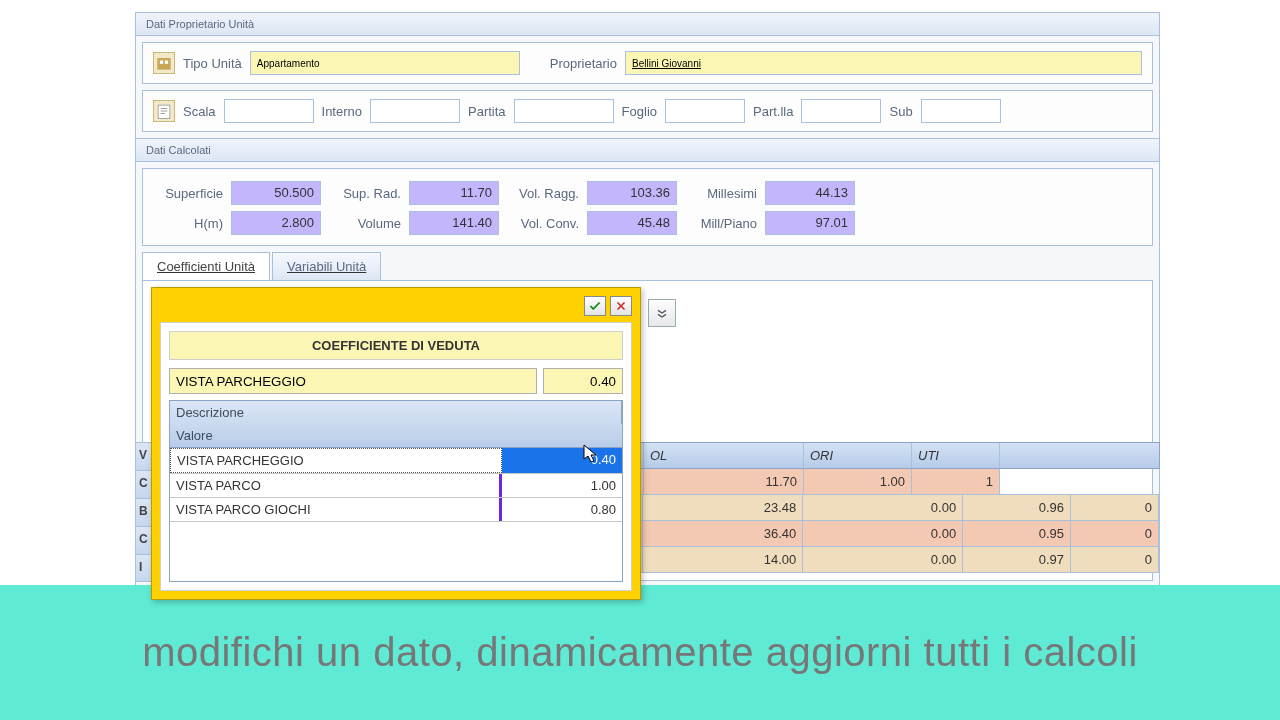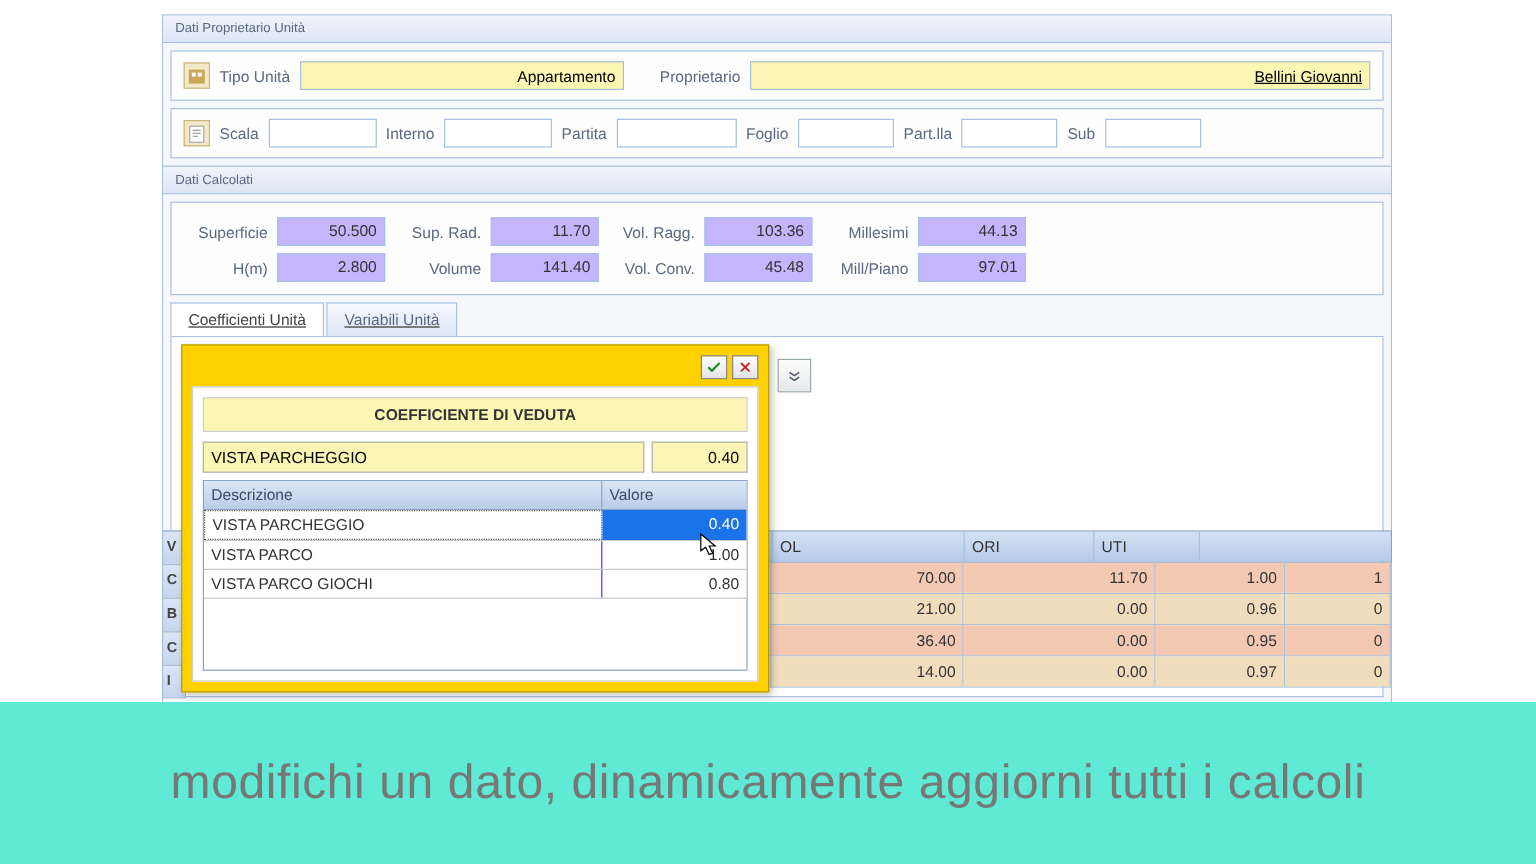--- a/index.html
+++ b/index.html
@@ -51,22 +51,21 @@
     display: inline-block;
     position: relative;
   }
   .icon-box svg { width: 100%; height: 100%; }
   input.txt {
     border: 1px solid #a8c0e0;
     background: #fff;
     height: 24px;
     padding: 2px 6px;
     font-family: inherit;
-    font-size: 13px;
-    text-align: right;
+    font-size: 10px;
   }
   input.txt.yellow { background: #fcf6b5; }
   .calc-grid {
     background: #fdfdfd;
     border: 1px solid #a8c0e0;
     padding: 6px 10px 10px;
   }
   .calc-row { display: flex; align-items: center; gap: 8px; margin-top: 6px; }
   .calc-row .lbl { width: 70px; text-align: right; }
   .calc-row .lbl.w2 { width: 72px; }
@@ -144,49 +143,51 @@
   .popup-inputs {
     display: flex; gap: 6px; margin-bottom: 6px;
   }
   .popup-inputs input.desc { flex: 1; background:#fcf6b5; border:1px solid #b0b0b0; height:26px; padding:3px 6px; }
   .popup-inputs input.val  { width: 80px; background:#fcf6b5; border:1px solid #b0b0b0; height:26px; text-align:right; padding:3px 6px; }
   .popup-table { border: 1px solid #8aa4c8; border-bottom: none; }
   .popup-th {
     display: flex;
     background: linear-gradient(#dbe6f6,#b9cde9);
     border-bottom: 1px solid #8aa4c8;
+    flex-direction: column;
   }
   .popup-th > div {
     padding: 4px 6px;
     color: #3a4b63;
     font-size: 13px;
     border-right: 1px solid #8aa4c8;
   }
   .popup-th > div:last-child { border-right: none; }
   .col-desc { flex: 1; }
   .col-val  { width: 120px; text-align: left; }
   .popup-tr { display: flex; border-bottom: 1px solid #c8c8c8; background:#fff; }
-  .popup-tr > div { padding: 4px 6px; border-right: 1px solid #6d28d9; }
+  .popup-tr > div { padding: 4px 6px; border-right: 3px solid #6d28d9; }
   .popup-tr > div:last-child { border-right: none; text-align: right; width: 120px; }
   .popup-tr .col-desc { flex: 1; }
   .popup-tr.selected .col-desc { background: #fff; border:1px dotted #555; }
   .popup-tr.selected .col-val  { background: #1a73e8; color:#fff; }
   .popup-fill { height: 60px; border-bottom: 1px solid #8aa4c8; }
   
   .bg-grid {
     position: absolute;
     left: 135px;
     top: 442px;
     width: 1025px;
     z-index: 1;
   }
   .bg-th {
     display:flex;
     background: linear-gradient(#d3e1f4,#b6cbe9);
     border: 1px solid #8aa4c8;
+    font-style: italic;
   }
   .bg-th > div, .bg-tr > div {
     padding: 5px 6px;
     border-right: 1px solid #a8c0d8;
     text-align: right;
   }
   .bg-th > div { color:#333; text-align:left; }
   .bg-gap { width: 508px; border-right:1px solid #a8c0d8; }
   .bg-c1 { width: 160px; }
   .bg-c2 { width: 160px; }
@@ -321,28 +322,27 @@
 
 <div class="bg-grid">
   <div class="bg-th">
     <div class="bg-gap"></div>
     <div class="bg-c1">OL</div>
     <div class="bg-c3">ORI</div>
     <div class="bg-c4">UTI</div>
   </div>
   <div class="bg-tr pink">
     <div class="bg-gap"></div>
-    <div class="bg-c1">70.00</div>
     <div class="bg-c2">11.70</div>
     <div class="bg-c3">1.00</div>
     <div class="bg-c4">1</div>
   </div>
   <div class="bg-tr tan">
     <div class="bg-gap"></div>
-    <div class="bg-c1">21.00</div>
+    <div class="bg-c1">23.48</div>
     <div class="bg-c2">0.00</div>
     <div class="bg-c3">0.96</div>
     <div class="bg-c4">0</div>
   </div>
   <div class="bg-tr pink">
     <div class="bg-gap"></div>
     <div class="bg-c1">36.40</div>
     <div class="bg-c2">0.00</div>
     <div class="bg-c3">0.95</div>
     <div class="bg-c4">0</div>

